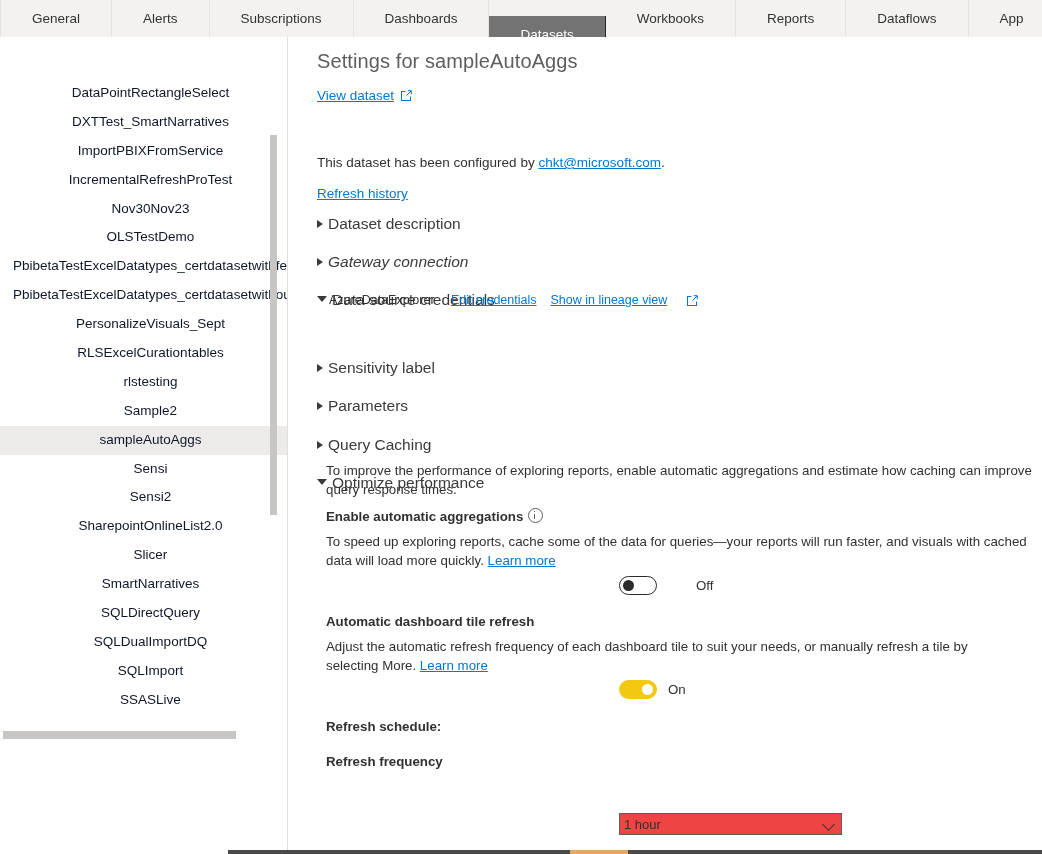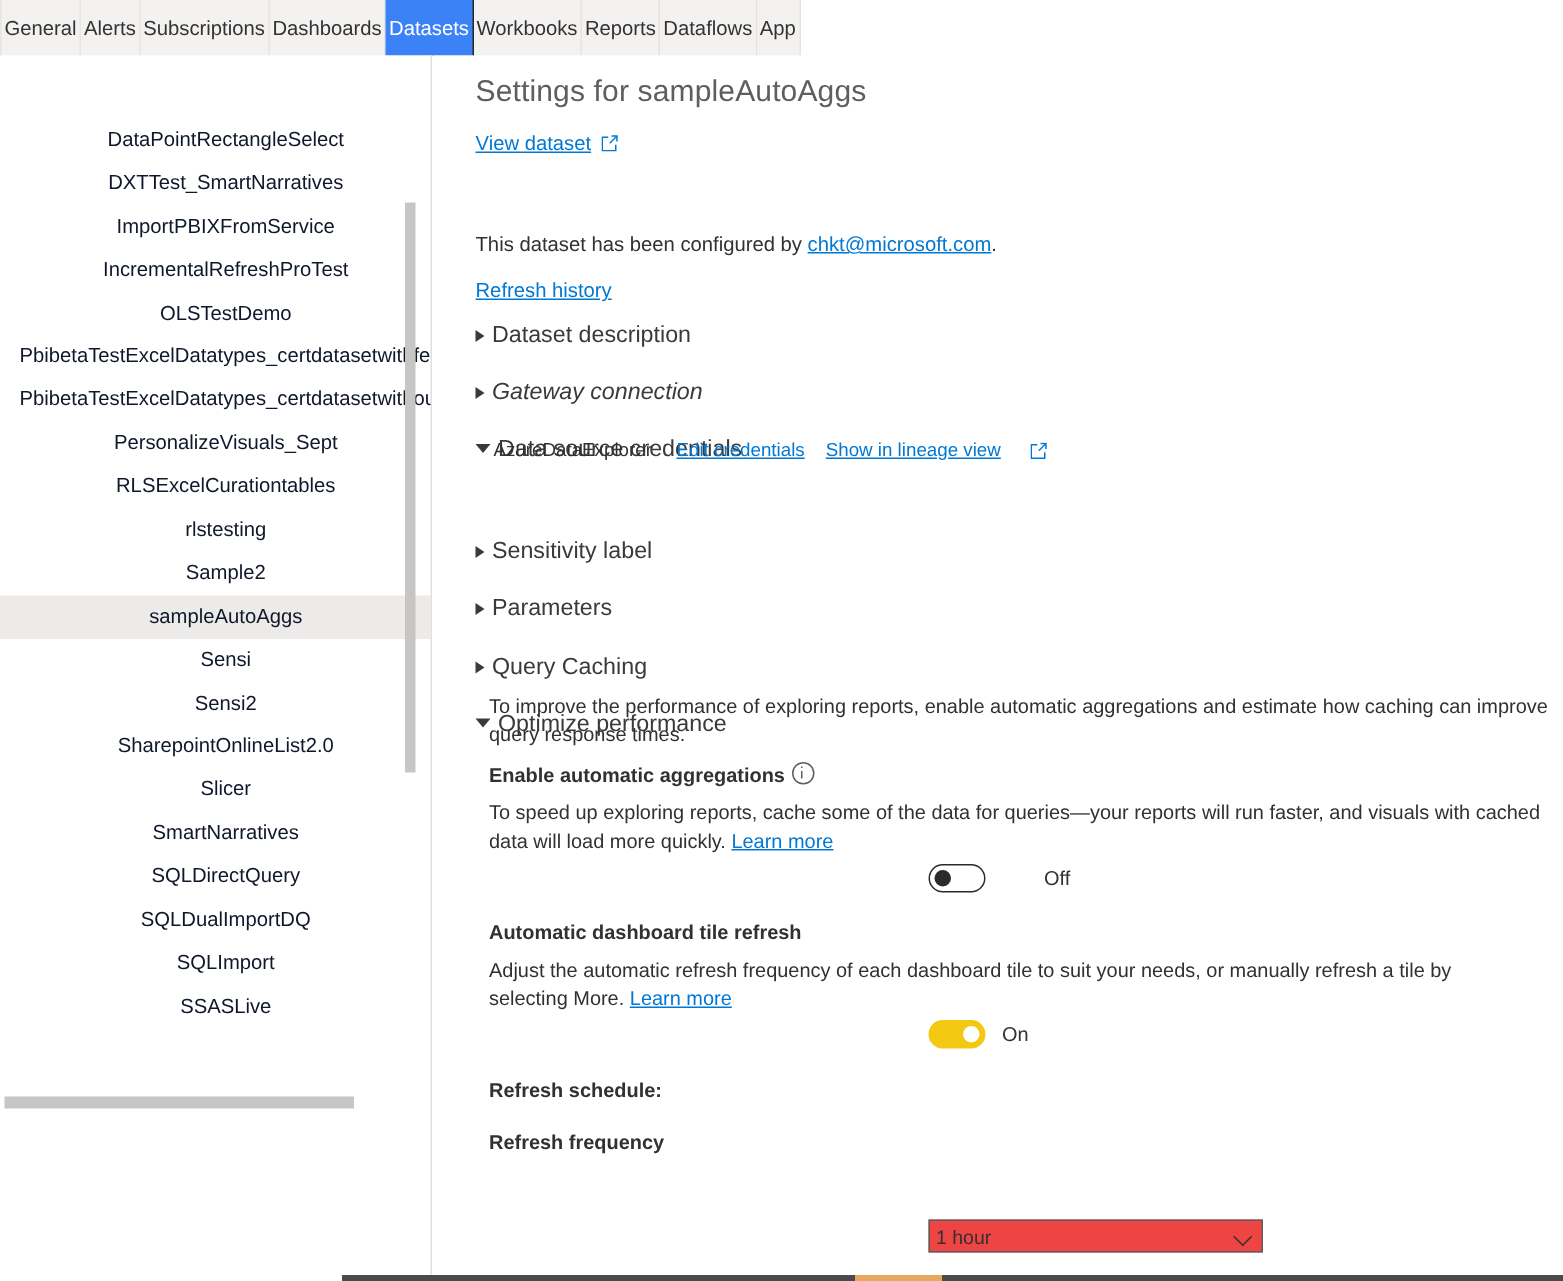--- a/index.html
+++ b/index.html
@@ -26,35 +26,36 @@
     background: #f3f2f1;
     display: flex;
     align-items: stretch;
     box-sizing: border-box;
   }
   .tab {
     position: relative;
     display: flex;
     align-items: center;
     justify-content: center;
-    padding: 0 2px;
+    padding: 0 31px;
     font-size: 13.5px;
     color: #333333;
     background: #f3f2f1;
     border-right: 1px solid #e6e4e2;
     cursor: pointer;
     white-space: nowrap;
     box-sizing: border-box;
     height: 37px;
   }
   .tab:first-child { border-left: 1px solid #e6e4e2; }
   .tab.selected {
-    background: #3b82f6;
+    background: #737373;
     color: #ffffff;
     border-right: 1px solid #262626;
+    margin-top: 16px;
   }
   .tabbar-filler {
     flex: 1;
     background: #ffffff;
   }
 
   
   .sidebar {
     position: absolute;
     left: 0;
@@ -381,20 +382,21 @@
     </div>
   <div class="tabbar-filler"></div>
 </div>
 
 <div class="sidebar">
   <div class="sidebar-list" id="dataset-list">
       <div class="sidebar-item"><span>DataPointRectangleSelect</span></div>
       <div class="sidebar-item"><span>DXTTest_SmartNarratives</span></div>
       <div class="sidebar-item"><span>ImportPBIXFromService</span></div>
       <div class="sidebar-item"><span>IncrementalRefreshProTest</span></div>
+      <div class="sidebar-item"><span>Nov30Nov23</span></div>
       <div class="sidebar-item"><span>OLSTestDemo</span></div>
       <div class="sidebar-item"><span>PbibetaTestExcelDatatypes_certdatasetwithfeature</span></div>
       <div class="sidebar-item"><span>PbibetaTestExcelDatatypes_certdatasetwithoutfeature</span></div>
       <div class="sidebar-item"><span>PersonalizeVisuals_Sept</span></div>
       <div class="sidebar-item"><span>RLSExcelCurationtables</span></div>
       <div class="sidebar-item"><span>rlstesting</span></div>
       <div class="sidebar-item"><span>Sample2</span></div>
       <div class="sidebar-item selected"><span>sampleAutoAggs</span></div>
       <div class="sidebar-item"><span>Sensi</span></div>
       <div class="sidebar-item"><span>Sensi2</span></div>

